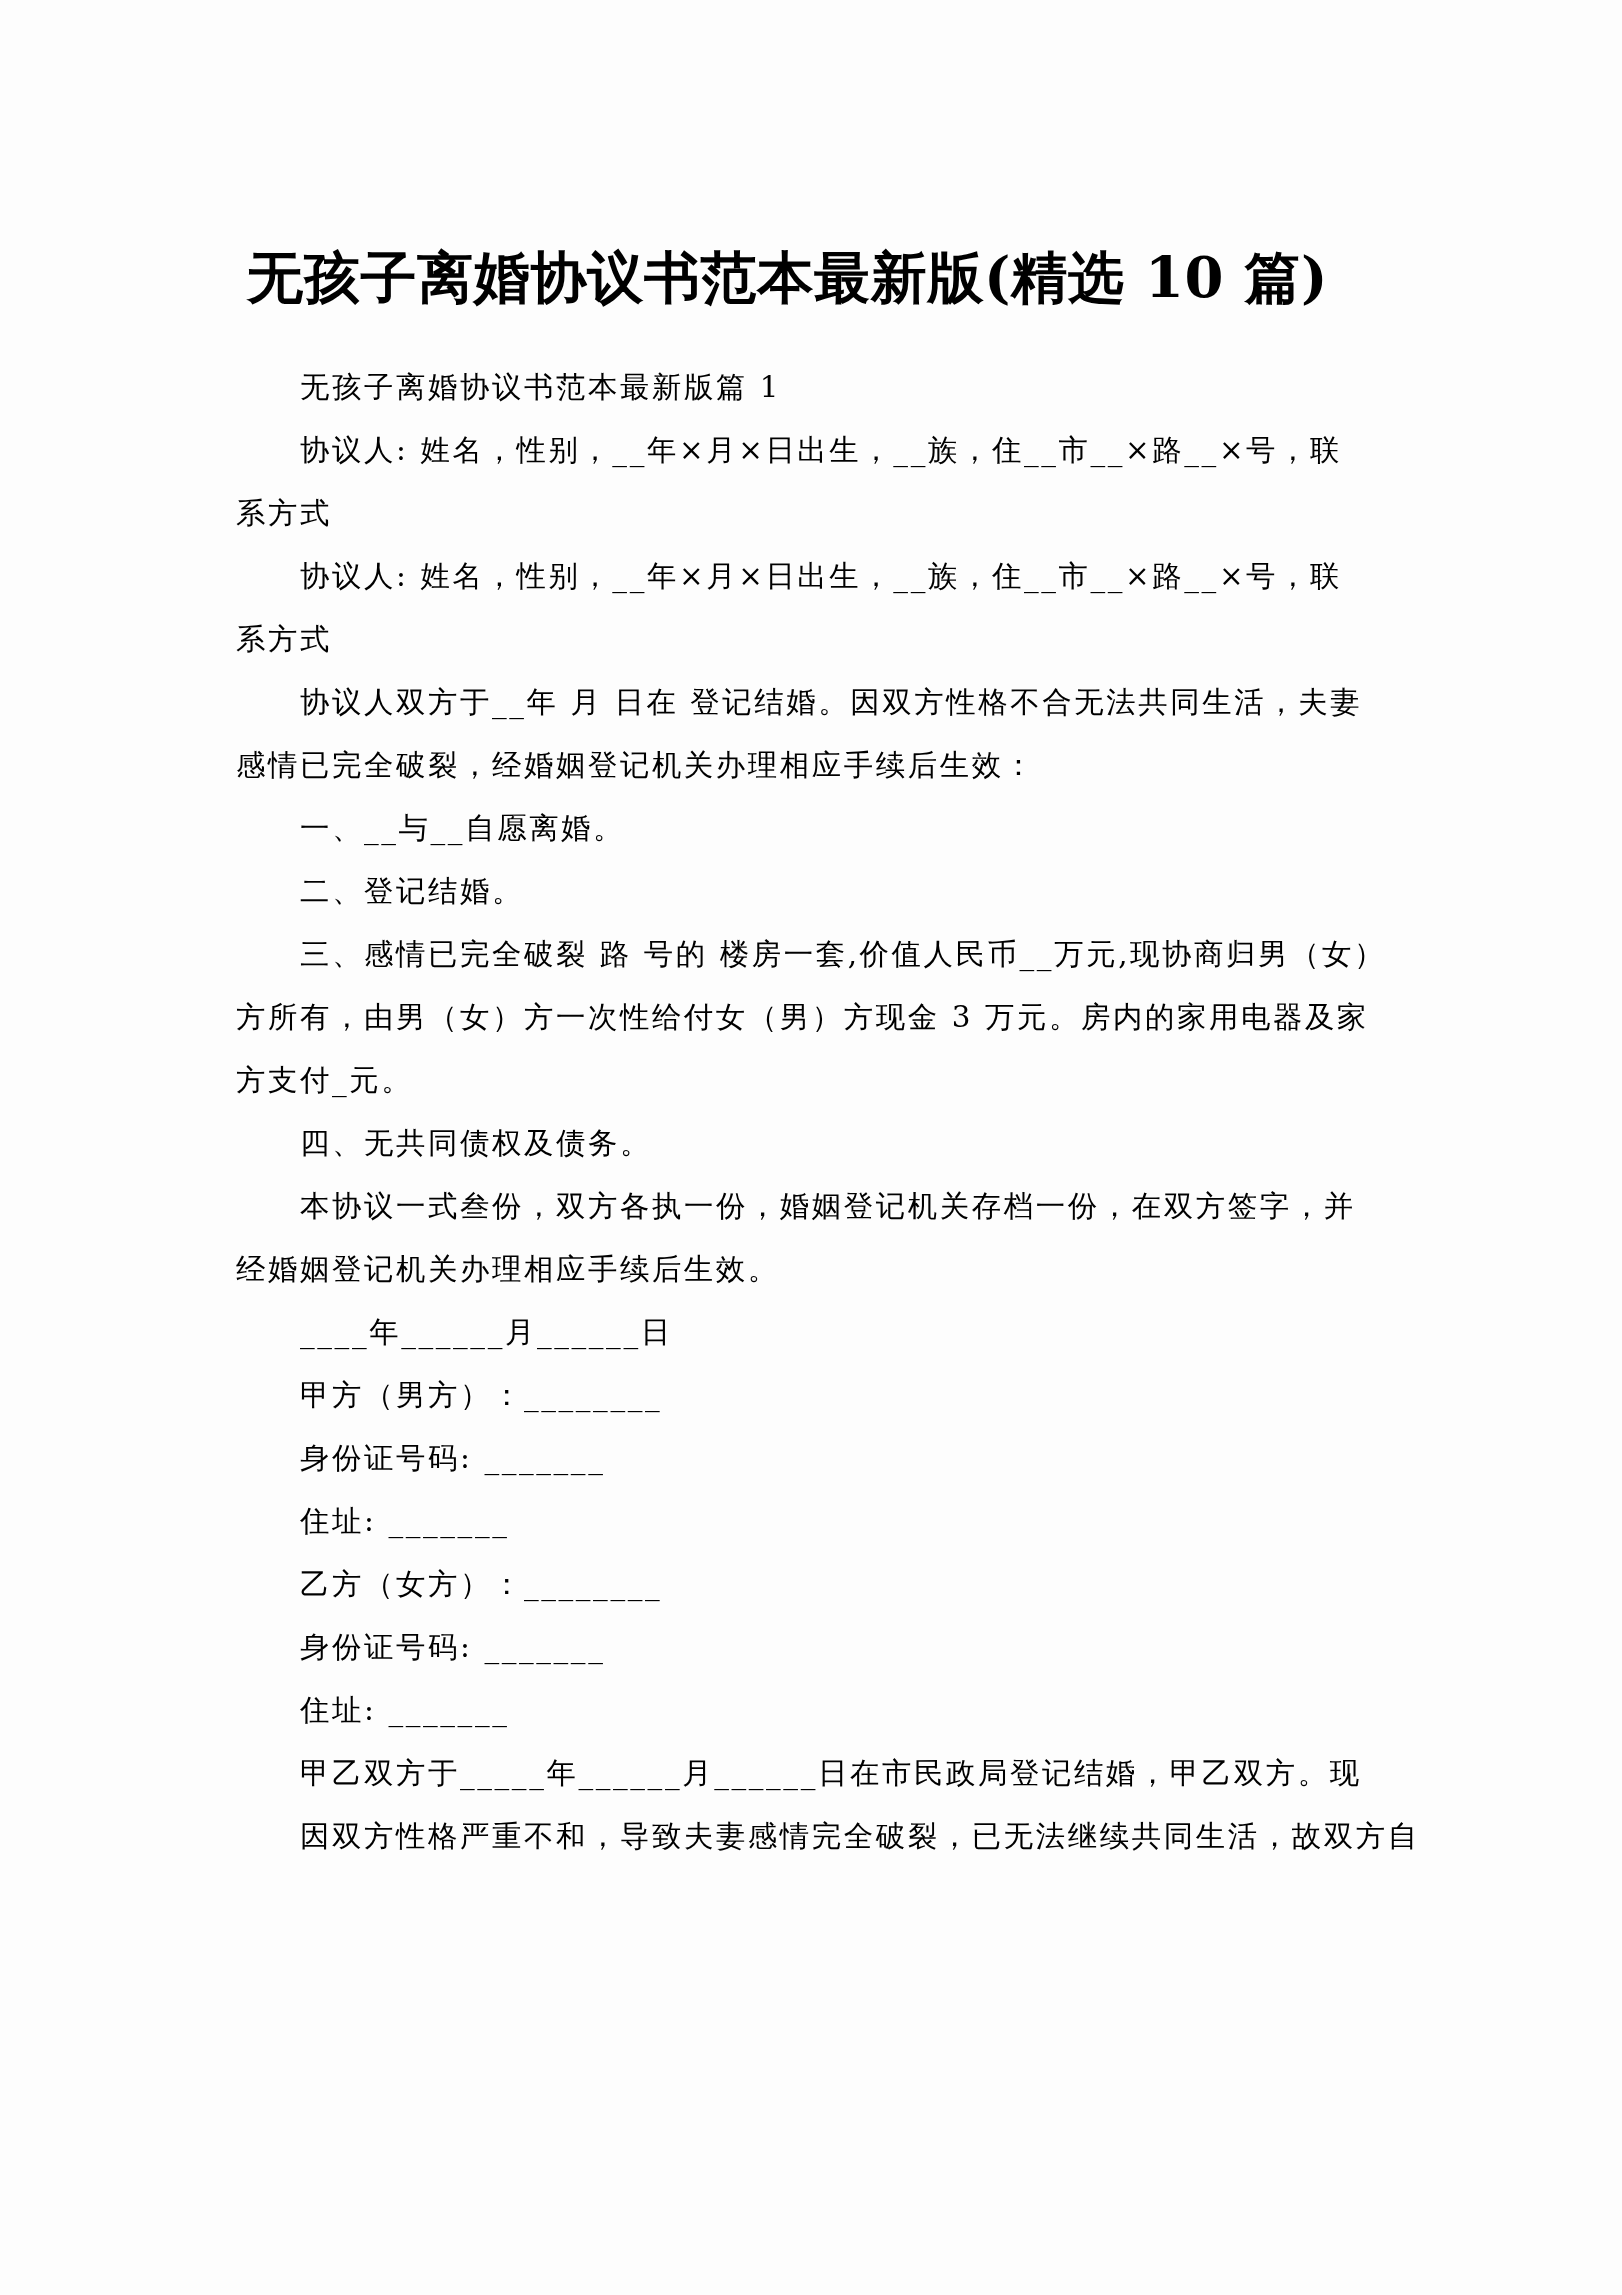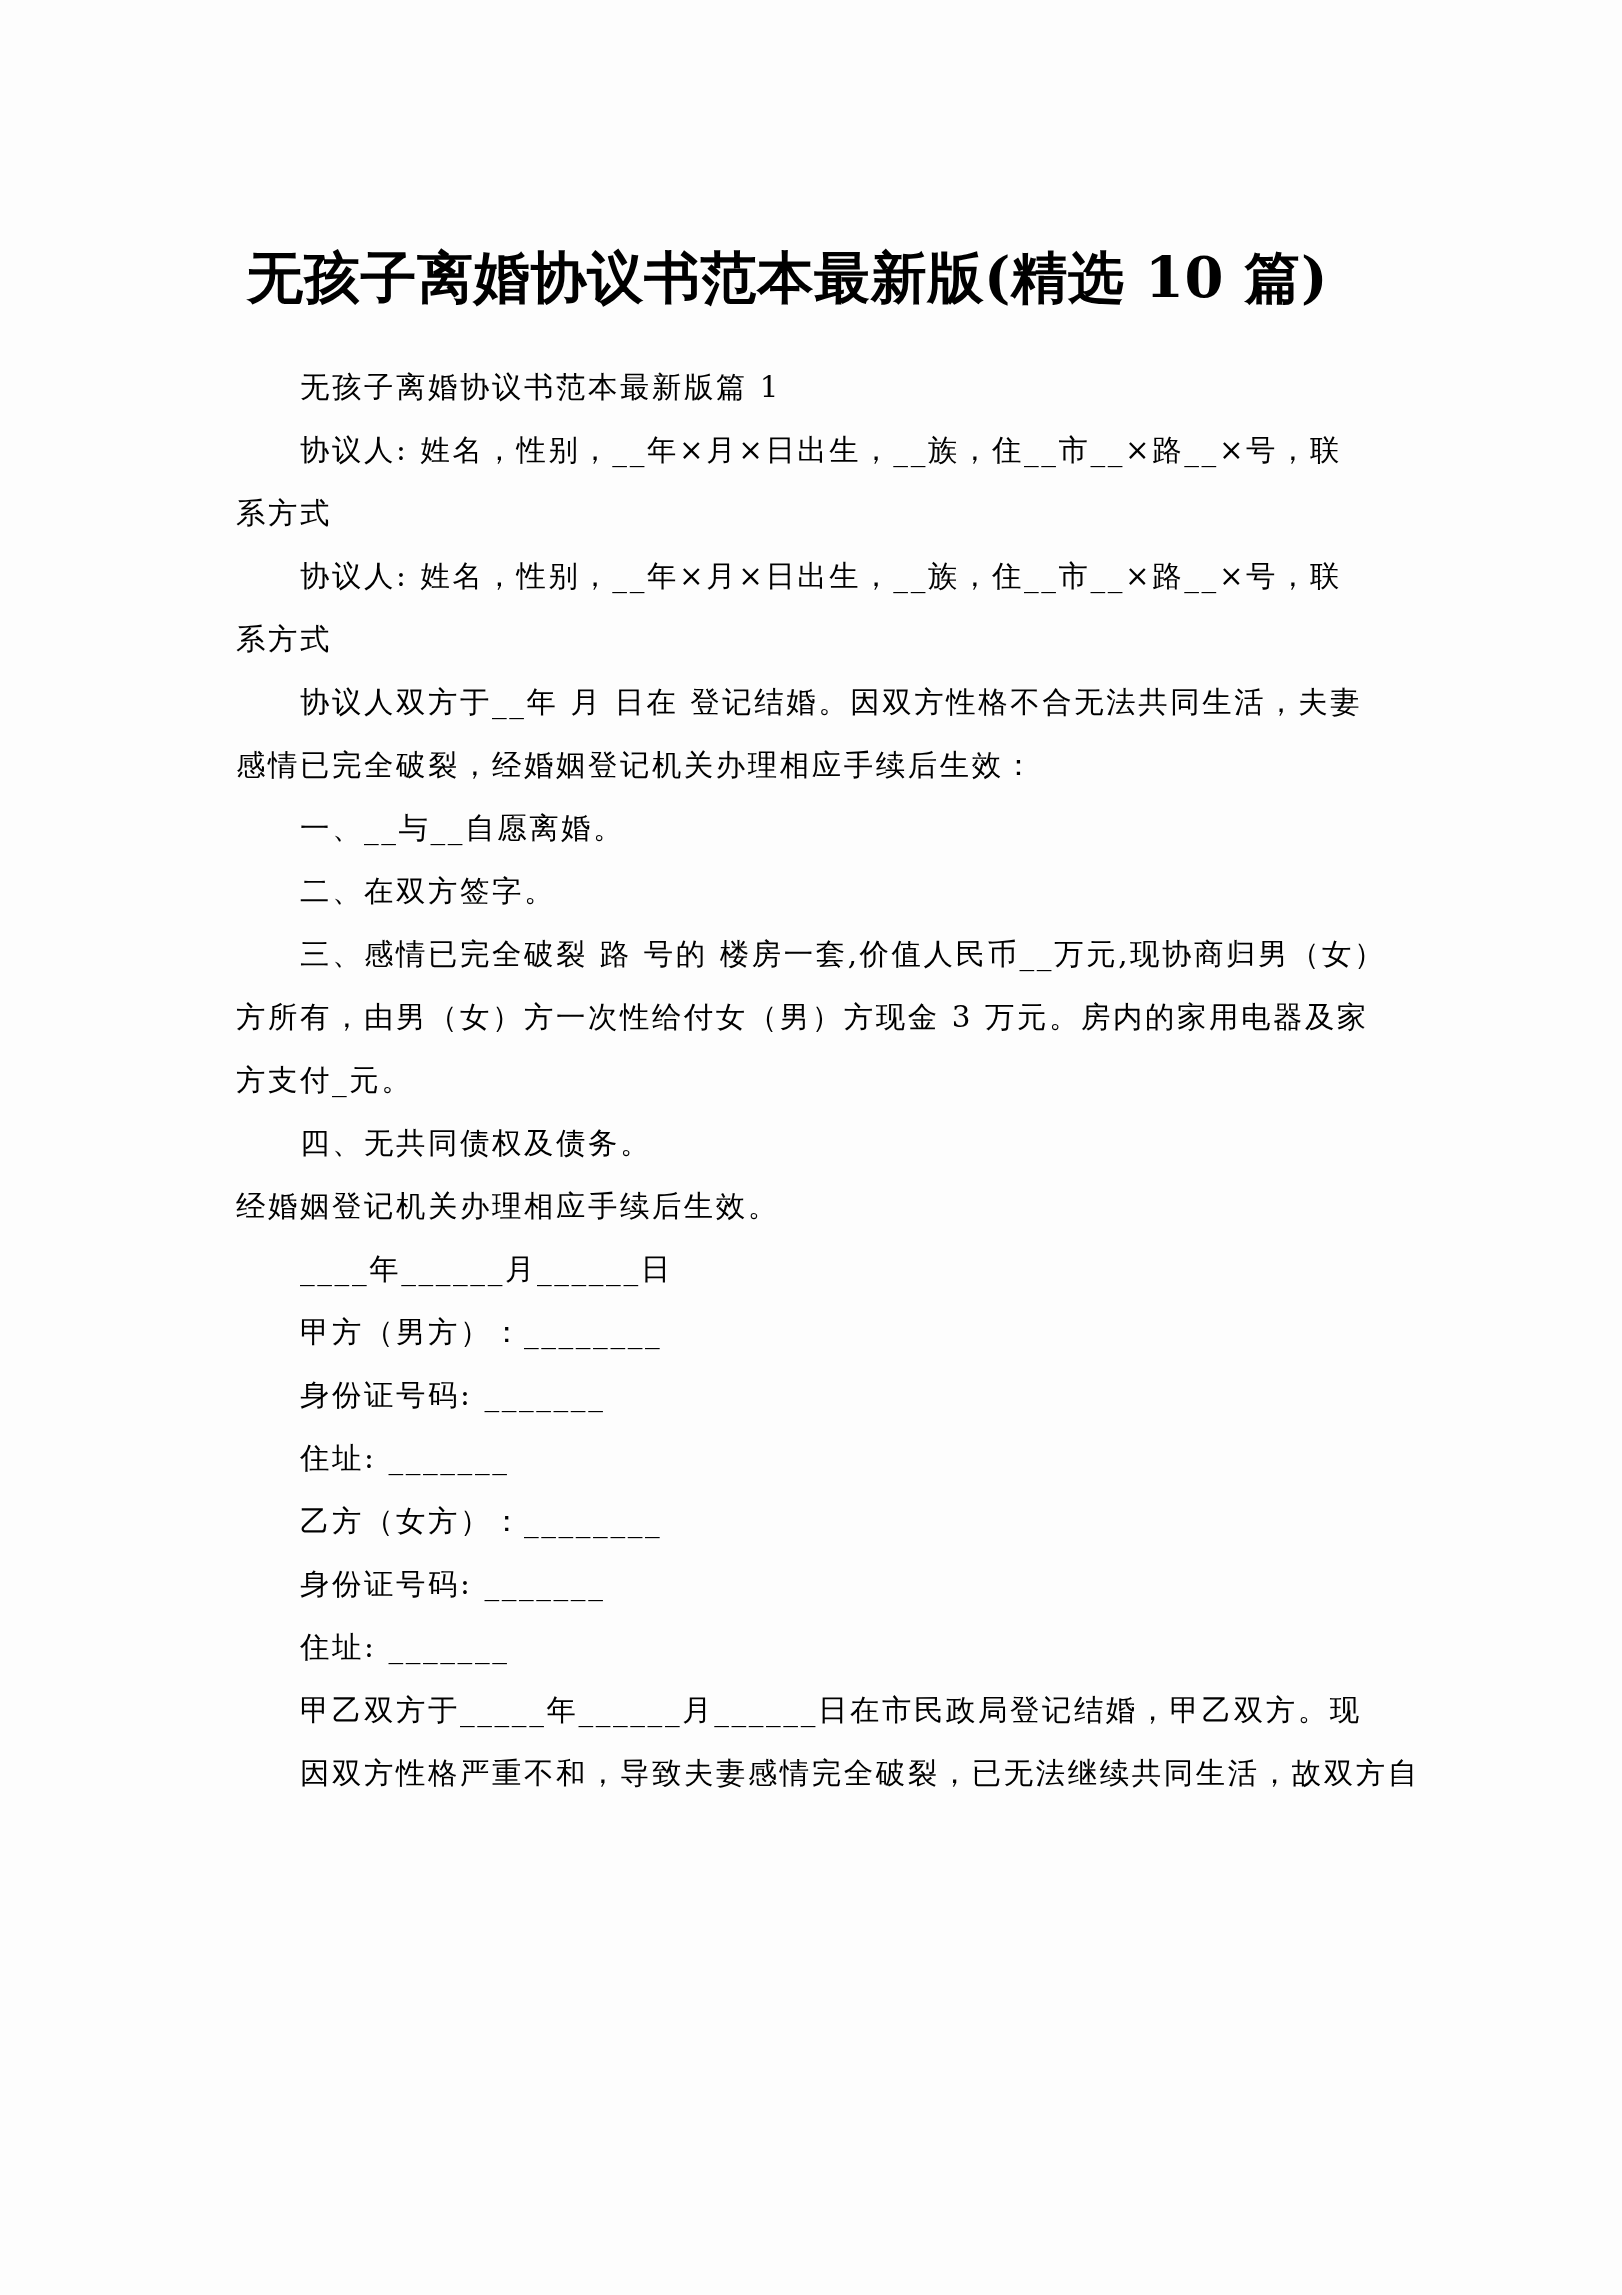--- a/index.html
+++ b/index.html
@@ -50,25 +50,26 @@
   <h1 class="doc-title">无孩子离婚协议书范本最新版(精选 10 篇)</h1>
   <div class="content">
     <div class="line indent">无孩子离婚协议书范本最新版篇 1</div>
     <div class="line indent">协议人: 姓名，性别，__年×月×日出生，__族，住__市__×路__×号，联</div>
     <div class="line">系方式</div>
     <div class="line indent">协议人: 姓名，性别，__年×月×日出生，__族，住__市__×路__×号，联</div>
     <div class="line">系方式</div>
     <div class="line indent">协议人双方于__年 月 日在 登记结婚。因双方性格不合无法共同生活，夫妻</div>
     <div class="line">感情已完全破裂，经婚姻登记机关办理相应手续后生效：</div>
     <div class="line indent">一、__与__自愿离婚。</div>
-    <div class="line indent">二、在双方签字。</div>
+    <div class="line indent">二、登记结婚。</div>
     <div class="line indent">三、感情已完全破裂 路 号的 楼房一套,价值人民币__万元,现协商归男（女）</div>
     <div class="line">方所有，由男（女）方一次性给付女（男）方现金 3 万元。房内的家用电器及家</div>
     <div class="line">方支付_元。</div>
     <div class="line indent">四、无共同债权及债务。</div>
+    <div class="line indent">本协议一式叁份，双方各执一份，婚姻登记机关存档一份，在双方签字，并</div>
     <div class="line">经婚姻登记机关办理相应手续后生效。</div>
     <div class="line indent">____年______月______日</div>
     <div class="line indent">甲方（男方）：________</div>
     <div class="line indent">身份证号码: _______</div>
     <div class="line indent">住址: _______</div>
     <div class="line indent">乙方（女方）：________</div>
     <div class="line indent">身份证号码: _______</div>
     <div class="line indent">住址: _______</div>
     <div class="line indent">甲乙双方于_____年______月______日在市民政局登记结婚，甲乙双方。现</div>
     <div class="line indent">因双方性格严重不和，导致夫妻感情完全破裂，已无法继续共同生活，故双方自</div>

